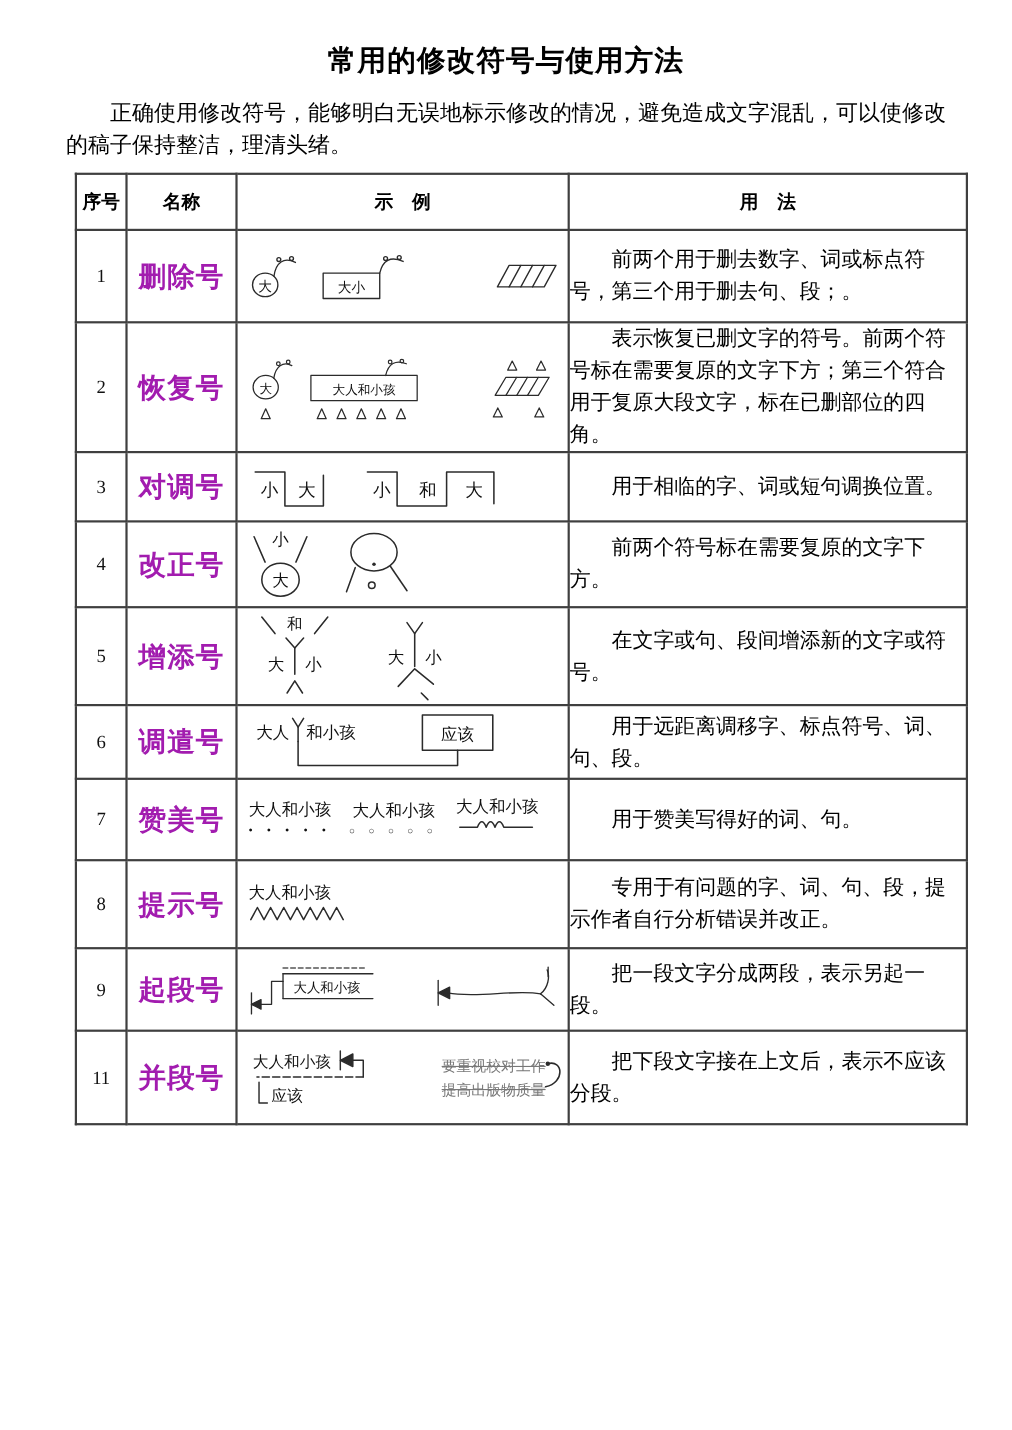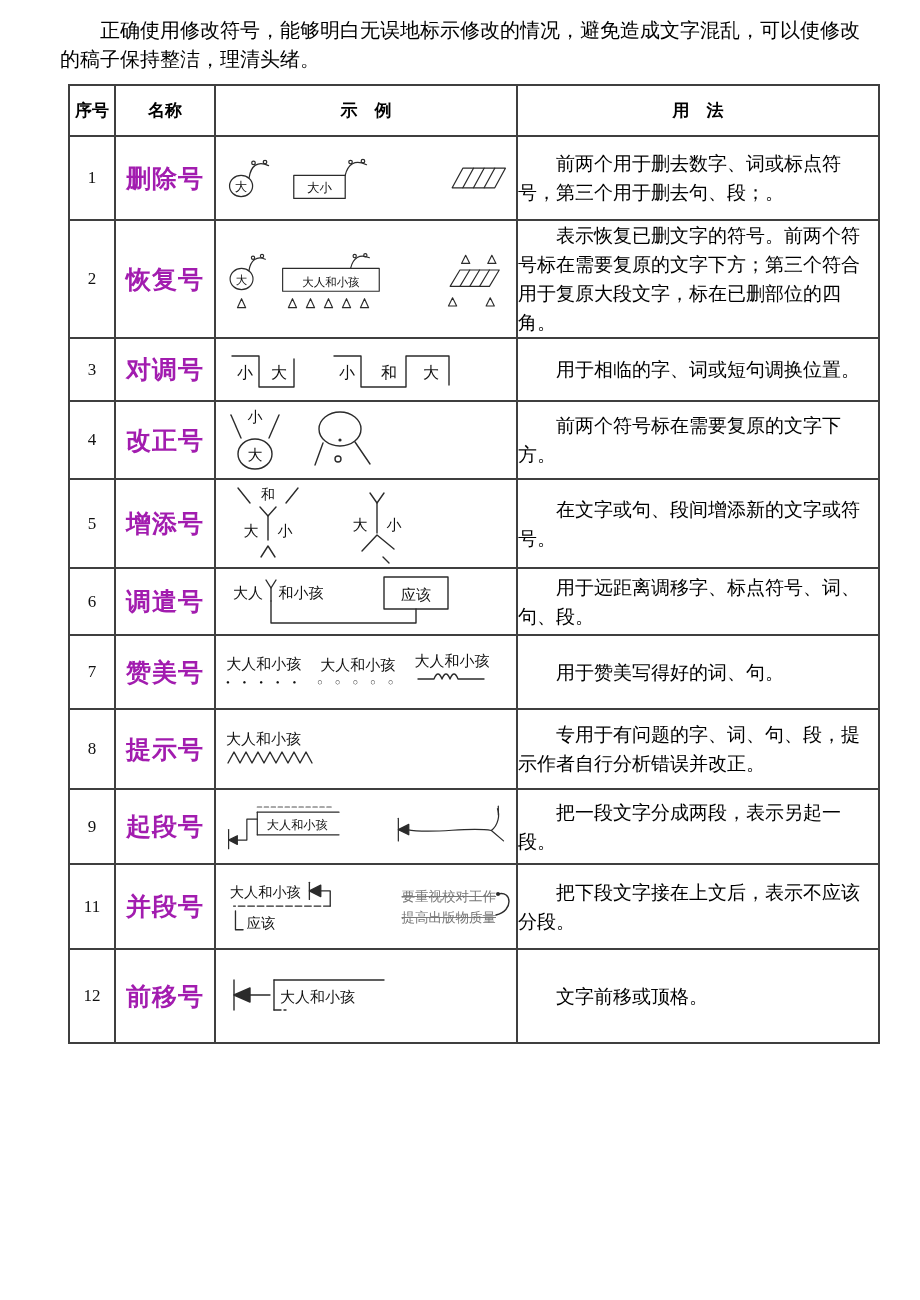--- a/index.html
+++ b/index.html
@@ -59,20 +59,21 @@
             font-size:13.5px; line-height:21px; color:#777;
             filter:blur(0.55px); text-decoration:line-through;
             padding-right:20px; white-space:nowrap; }
   .blurry svg { position:absolute; right:0; top:1px; }
 </style>
 </head>
 <body>
 
 <div class="page">
 
+  <h1 class="title">常用的修改符号与使用方法</h1>
 
   <p class="intro">正确使用修改符号，能够明白无误地标示修改的情况，避免造成文字混乱，可以使修改的稿子保持整洁，理清头绪。</p>
 
   <table class="sym">
     <colgroup>
         <col style="width:46px">
         <col style="width:100px">
         <col style="width:302px">
         <col style="width:362px">
       </colgroup>
@@ -336,34 +337,16 @@
             <svg class="mark" width="22" height="36" viewBox="0 0 22 36">
               <circle class="dot" cx="4" cy="7" r="2"></circle>
               <path d="M4,7 C18,3 20,24 2,28"></path>
             </svg>
           </div>
         </div>
       </td>
       <td class="c-use">把下段文字接在上文后，表示不应该分段。</td>
     </tr>
 
-    <tr class="r12">
-      <td class="c-idx">12</td>
-      <td class="c-name">前移号</td>
-      <td class="c-ex">
-        <div class="ex-flex">
-          <svg class="mark" width="180" height="52" viewBox="0 0 180 52">
-            <line x1="8" y1="10" x2="8" y2="40"></line>
-            <polygon class="solid" points="24,18 8,25 24,32"></polygon>
-            <path d="M22,25 H44"></path>
-            <path d="M48,10 H158"></path>
-                <path d="M48,10 V40"></path>
-            <path class="dash" d="M48,40 H60"></path>
-            <text x="54" y="32" font-size="15" text-anchor="start">大人和小孩</text>
-          </svg>
-        </div>
-      </td>
-      <td class="c-use">文字前移或顶格。</td>
-    </tr>
 
   </tbody>
     </table>
 </div>
 
 </body></html>

